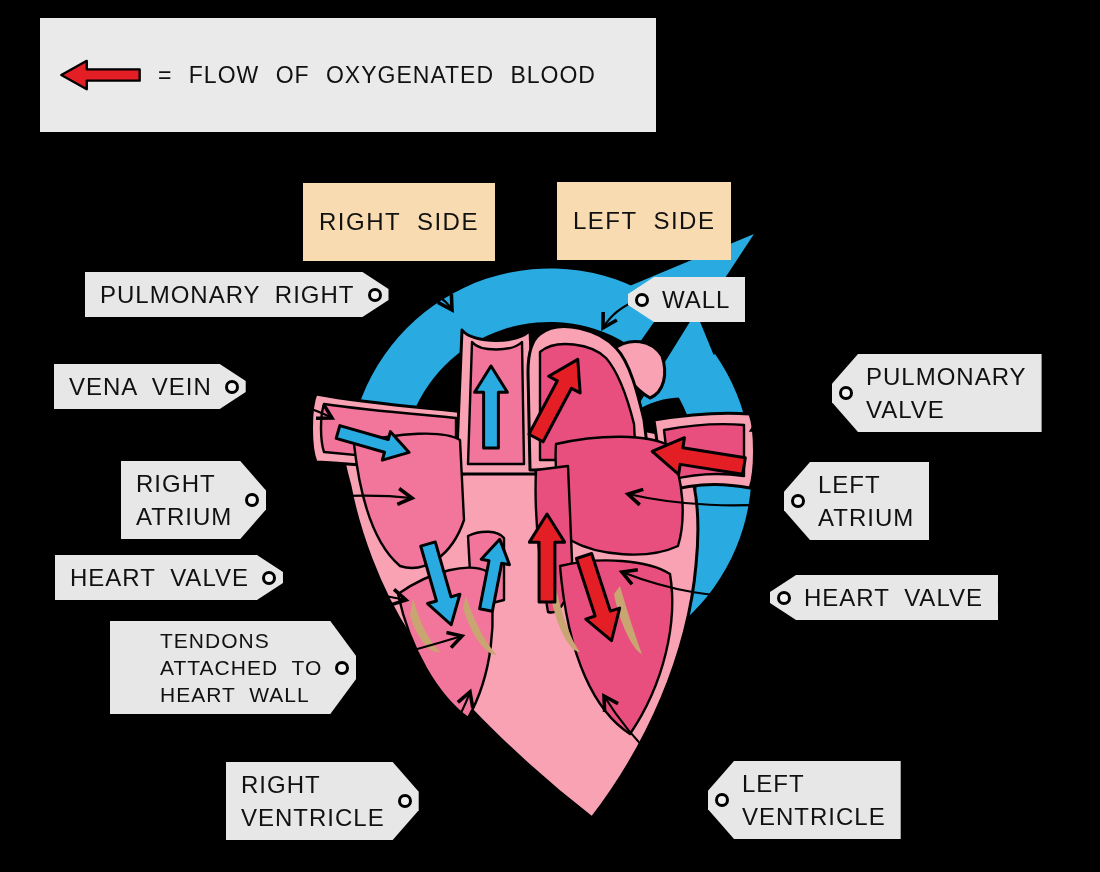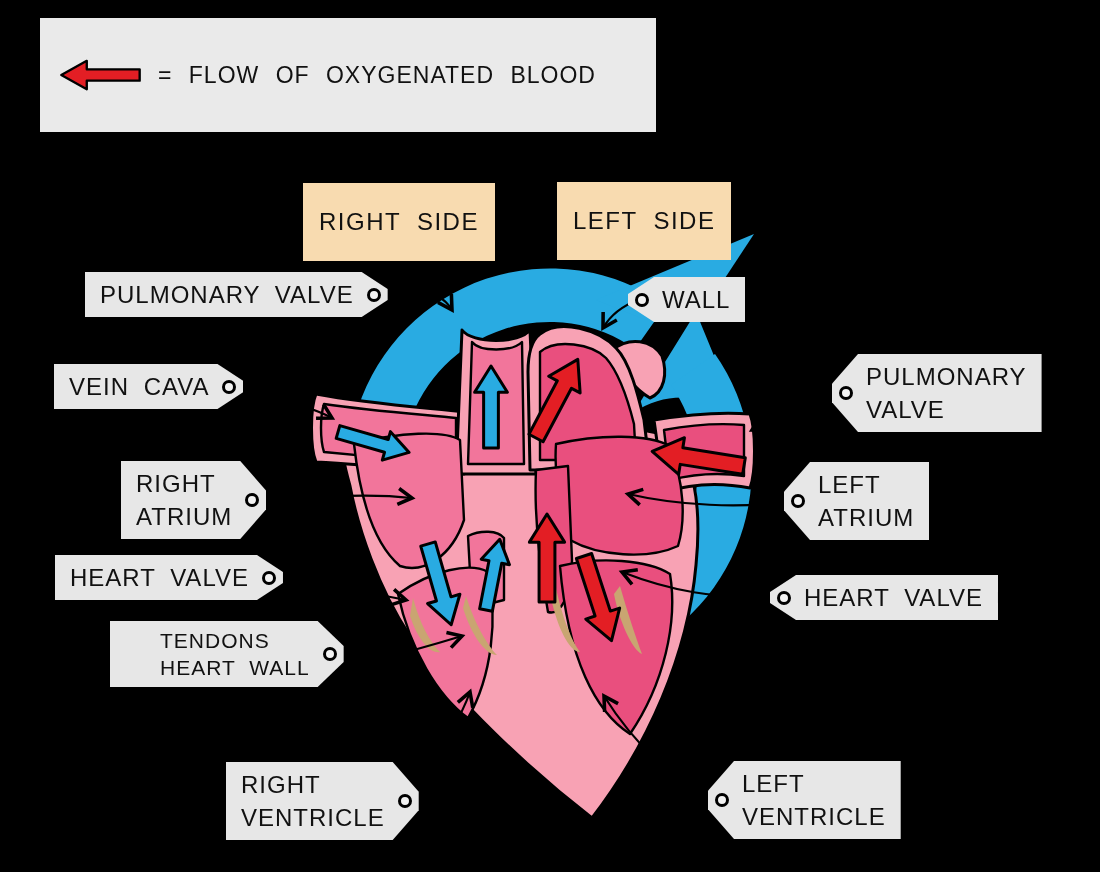--- a/index.html
+++ b/index.html
@@ -146,31 +146,31 @@
       <path d="M88,12 L32,12 L32,3 L5,18 L32,33 L32,24 L88,24 Z" fill="var(--oxygenated-red)" stroke="#000" stroke-width="2.5" stroke-linejoin="round"></path>
     </svg>
     <span>= FLOW OF OXYGENATED BLOOD</span>
   </div>
 </div>
 
 <div class="side-header side-right">RIGHT SIDE</div>
 <div class="side-header side-left">LEFT SIDE</div>
 
 <div class="tag point-right tag-pulmonary-artery">
-  <div class="tag-line">PULMONARY VALVE</div>
+  <div class="tag-line">PULMONARY RIGHT</div>
   <span class="eyelet"></span>
 </div>
 
 <div class="tag point-left tag-aorta">
   <div class="tag-line">WALL</div>
   <span class="eyelet"></span>
 </div>
 
 <div class="tag point-right tag-vena-cava">
-  <div class="tag-line">VEIN CAVA</div>
+  <div class="tag-line">VENA VEIN</div>
   <span class="eyelet"></span>
 </div>
 
 <div class="tag point-left tag-pulmonary-vein">
   <div class="tag-line">PULMONARY</div>
   <div class="tag-line">VALVE</div>
   <span class="eyelet"></span>
 </div>
 
 <div class="tag point-right tag-right-atrium">
@@ -190,20 +190,21 @@
   <span class="eyelet"></span>
 </div>
 
 <div class="tag point-left tag-heart-valve-right">
   <div class="tag-line">HEART VALVE</div>
   <span class="eyelet"></span>
 </div>
 
 <div class="tag point-right tag-tendons">
   <div class="tag-line">TENDONS</div>
+  <div class="tag-line">ATTACHED TO</div>
   <div class="tag-line">HEART WALL</div>
   <span class="eyelet"></span>
 </div>
 
 <div class="tag point-right tag-right-ventricle">
   <div class="tag-line">RIGHT</div>
   <div class="tag-line">VENTRICLE</div>
   <span class="eyelet"></span>
 </div>
 

